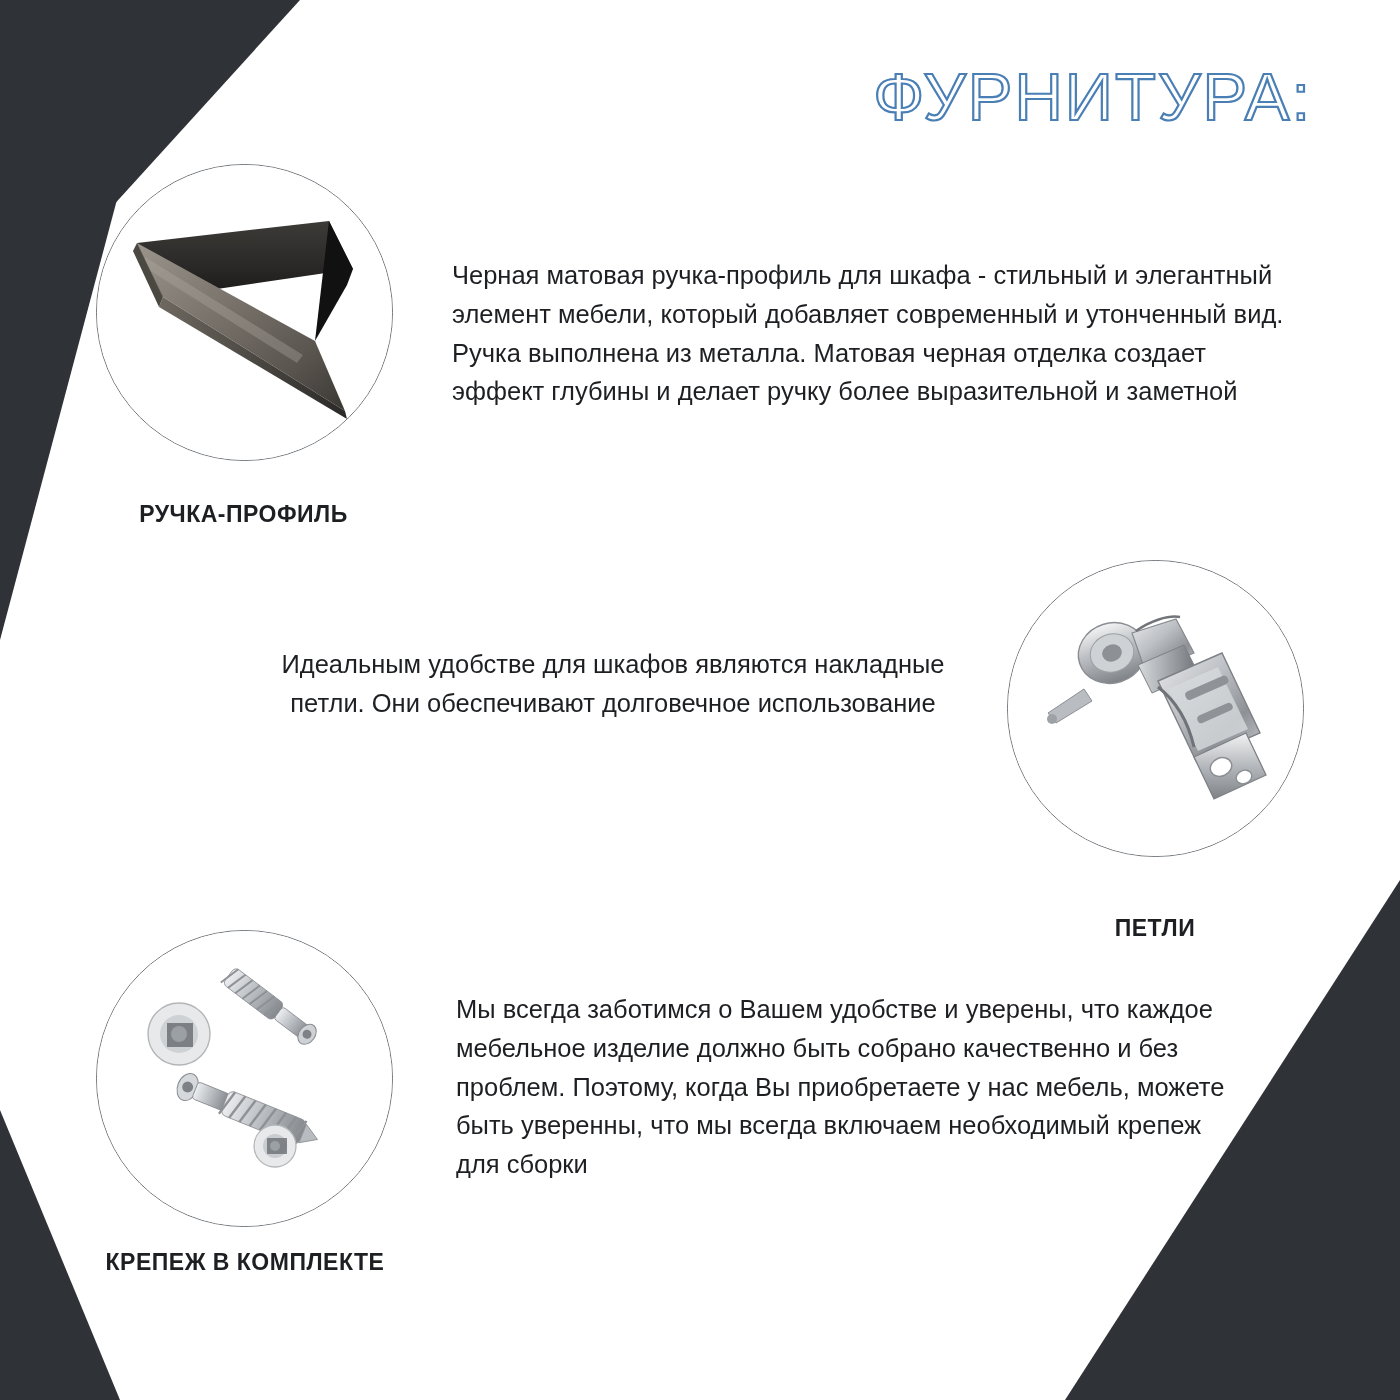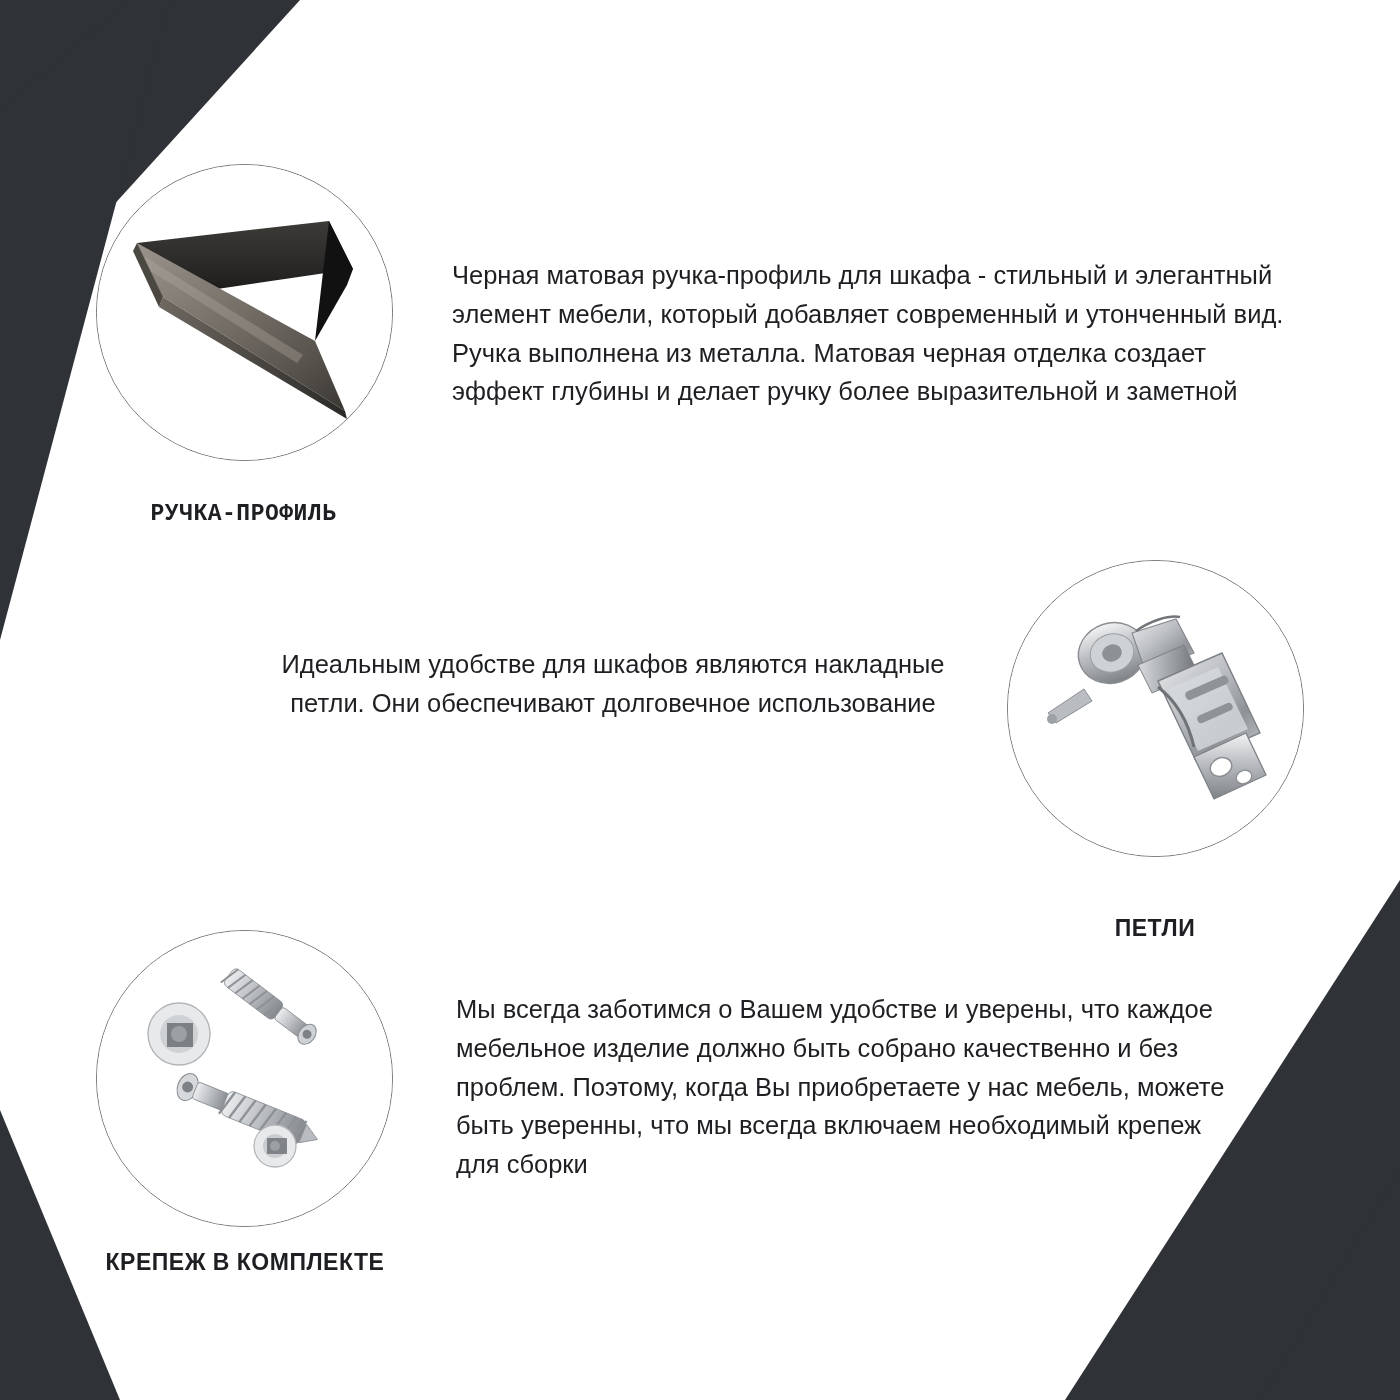--- a/index.html
+++ b/index.html
@@ -103,21 +103,21 @@
     position: absolute;
     font-size: 25.5px;
     line-height: 1.52;
     color: #1d1f22;
     z-index: 5;
   }
   .para.center { text-align: center; }
 
   
   #circle-handle { left: 96px; top: 164px; width: 295px; height: 295px; }
-  #caption-handle { left: 66px; top: 500px; width: 355px; font-family: Liberation Mono, monospace; }
+  #caption-handle { left: 66px; top: 500px; width: 355px; }
   #para-handle { left: 452px; top: 240px; width: 840px; margin-top: 16px; }
 
   
   #circle-hinge { right: 96px; top: 560px; width: 295px; height: 295px; }
   #caption-hinge { right: 100px; top: 890px; width: 290px; margin-top: 24px; }
   #para-hinge { left: 258px; top: 645px; width: 710px; }
 
   
   #circle-fast { left: 96px; top: 930px; width: 295px; height: 295px; }
   #caption-fast { left: 80px; top: 1248px; width: 330px; }
@@ -129,20 +129,21 @@
 <body>
 
 <div class="page">
 
   <div class="corner-tl"></div>
   <div class="corner-tl-2"></div>
   <div class="corner-bl"></div>
   <div class="corner-br"></div>
   <div class="corner-br-2"></div>
 
+  <div class="title">ФУРНИТУРА:</div>
 
   <div class="circle" id="circle-handle">
     <svg viewBox="0 0 295 295" width="295" height="295">
       <defs>
         <linearGradient id="hgTop" x1="0" y1="0" x2="0" y2="1">
           <stop offset="0%" stop-color="#3d3b38"></stop>
           <stop offset="55%" stop-color="#2b2a28"></stop>
           <stop offset="100%" stop-color="#1b1a19"></stop>
         </linearGradient>
         <linearGradient id="hgFace" x1="0" y1="0" x2="1" y2="1">

